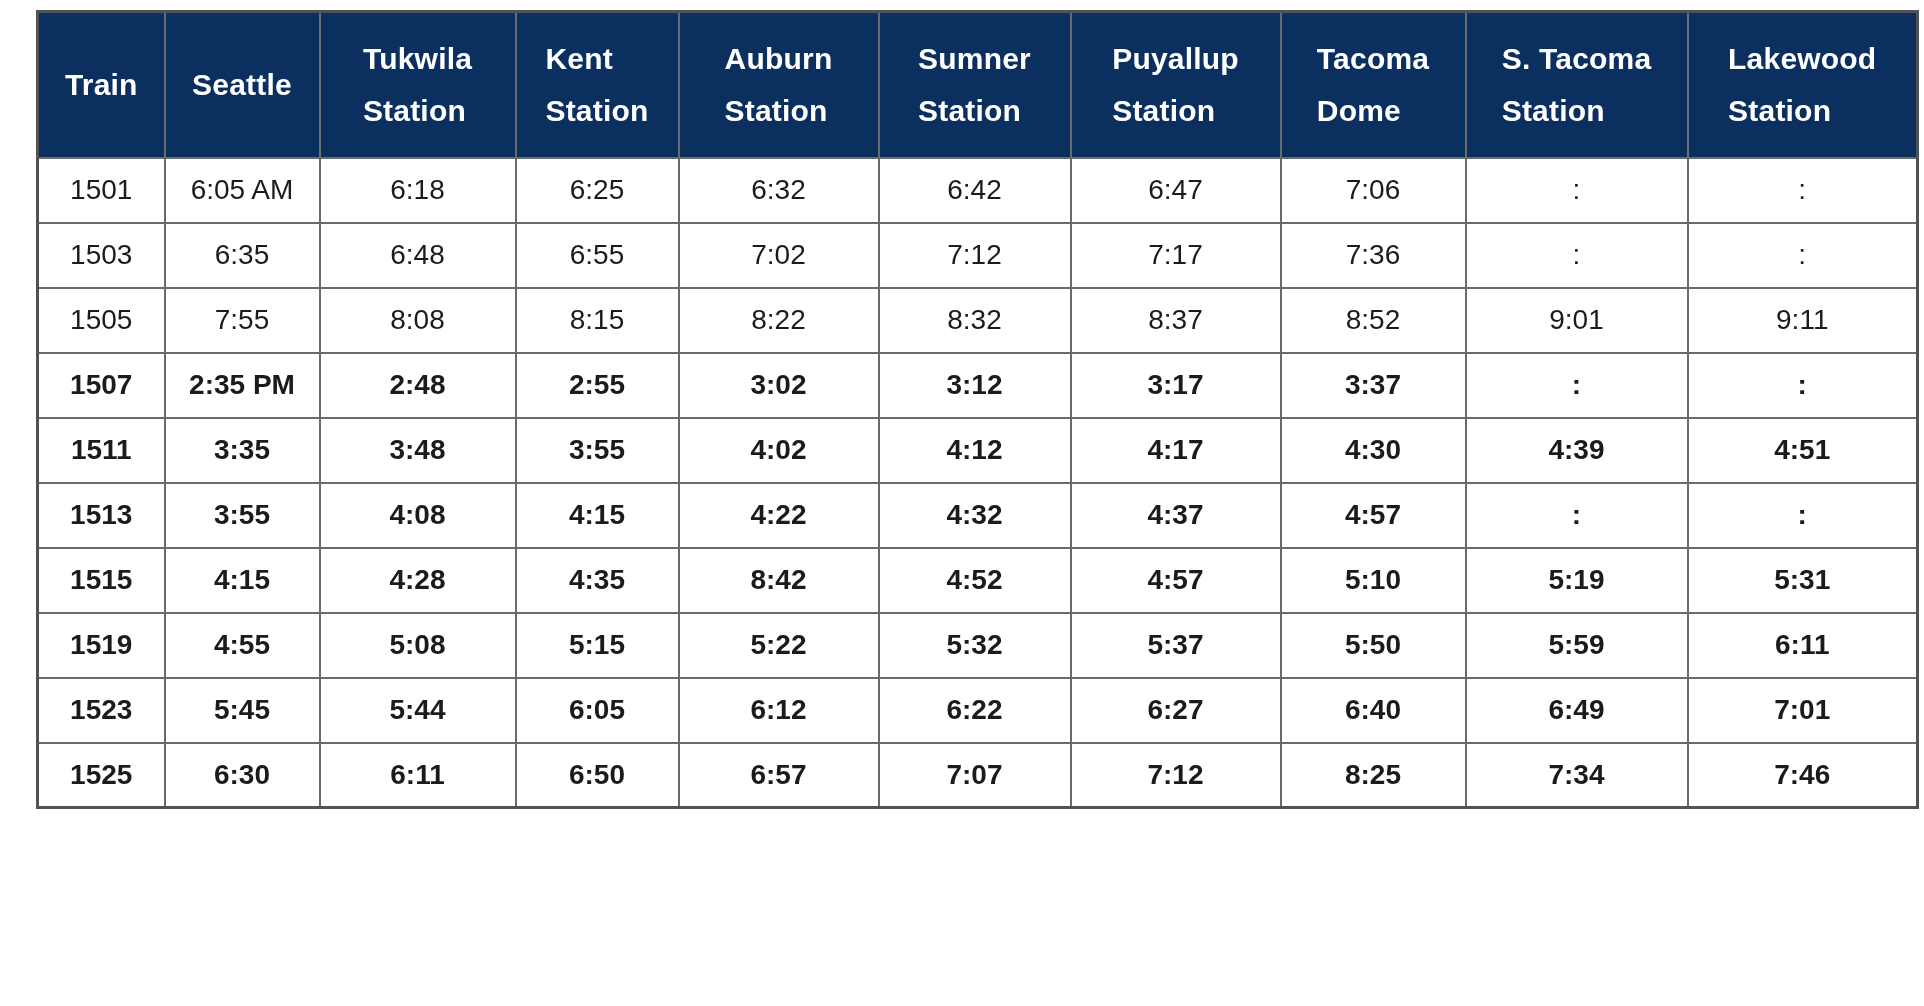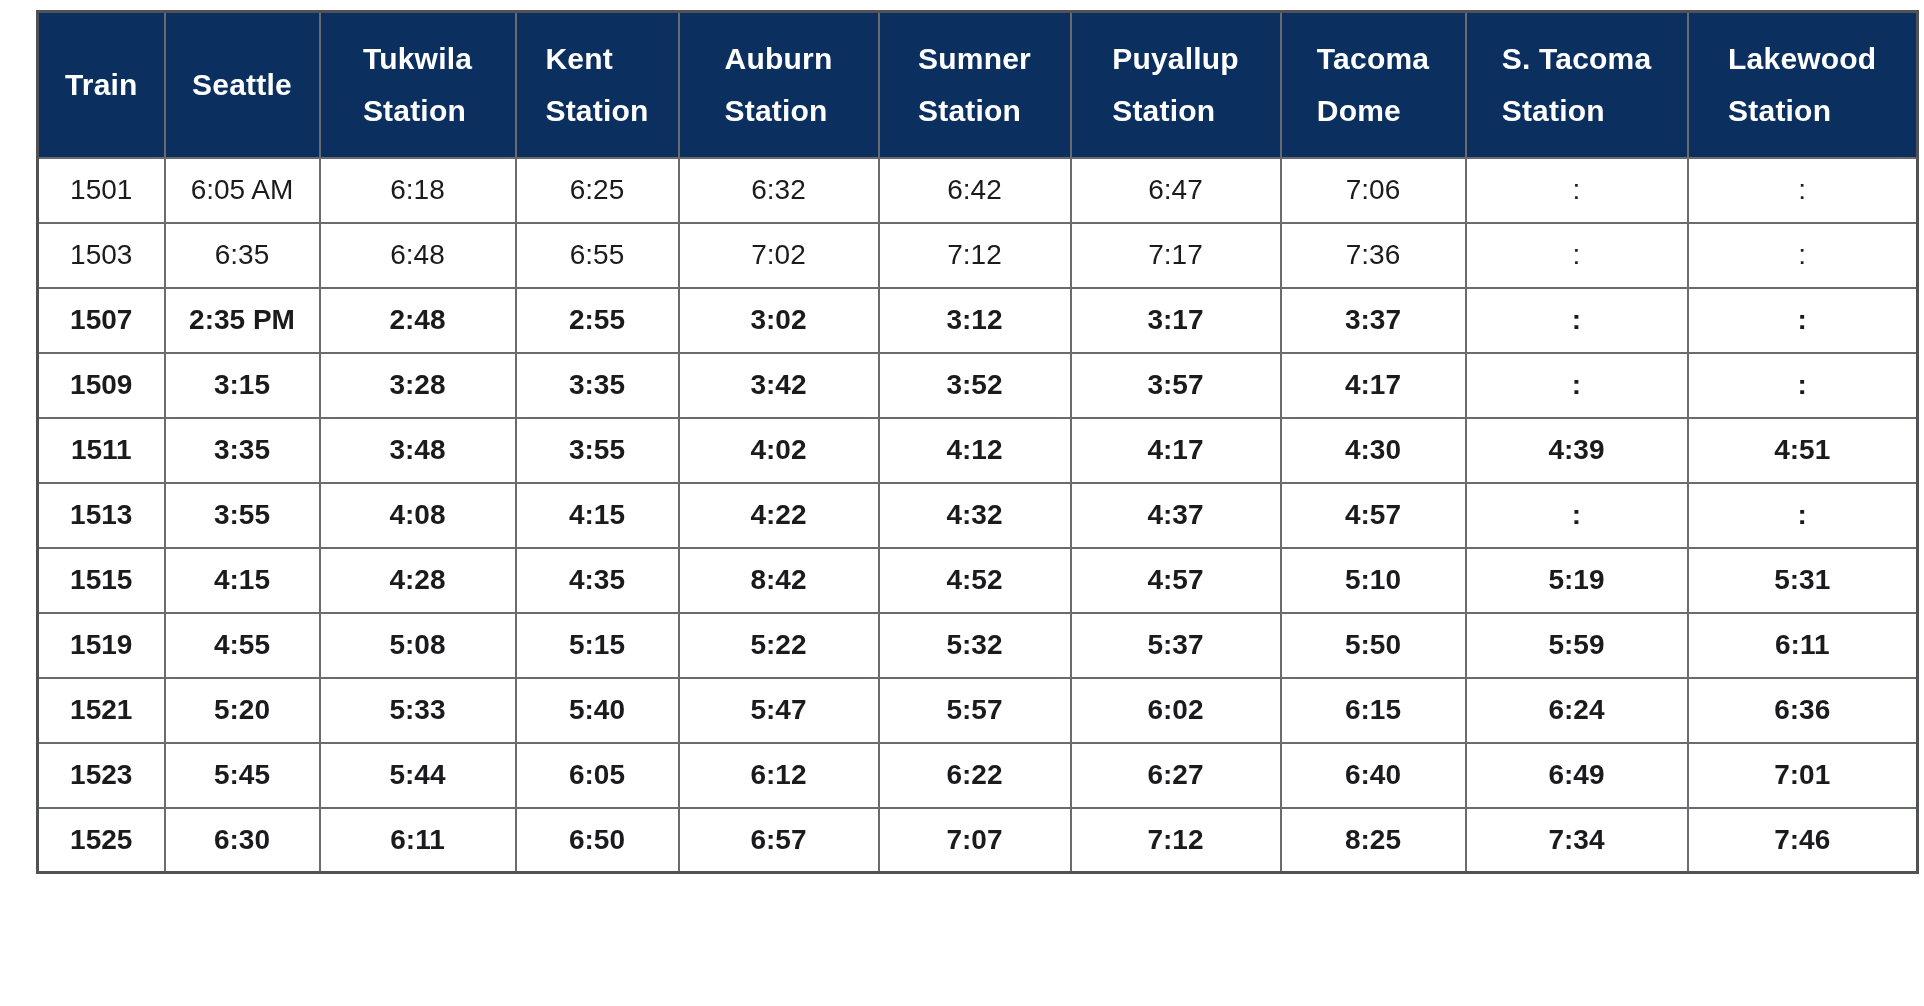--- a/index.html
+++ b/index.html
@@ -103,41 +103,41 @@
           <td>6:35</td>
           <td>6:48</td>
           <td>6:55</td>
           <td>7:02</td>
           <td>7:12</td>
           <td>7:17</td>
           <td>7:36</td>
           <td>:</td>
           <td>:</td>
         </tr>
+        <tr>
+          <td>1505</td>
+          <td>7:55</td>
+          <td>8:08</td>
+          <td>8:15</td>
+          <td>8:22</td>
+          <td>8:32</td>
+          <td>8:37</td>
+          <td>8:52</td>
+          <td>9:01</td>
+          <td>9:11</td>
+        </tr>
         <tr class="bold">
           <td>1507</td>
           <td>2:35 PM</td>
           <td>2:48</td>
           <td>2:55</td>
           <td>3:02</td>
           <td>3:12</td>
           <td>3:17</td>
           <td>3:37</td>
-          <td>:</td>
-          <td>:</td>
-        </tr>
-        <tr class="bold">
-          <td>1509</td>
-          <td>3:15</td>
-          <td>3:28</td>
-          <td>3:35</td>
-          <td>3:42</td>
-          <td>3:52</td>
-          <td>3:57</td>
-          <td>4:17</td>
           <td>:</td>
           <td>:</td>
         </tr>
         <tr class="bold">
           <td>1511</td>
           <td>3:35</td>
           <td>3:48</td>
           <td>3:55</td>
           <td>4:02</td>
           <td>4:12</td>
@@ -176,32 +176,20 @@
           <td>5:08</td>
           <td>5:15</td>
           <td>5:22</td>
           <td>5:32</td>
           <td>5:37</td>
           <td>5:50</td>
           <td>5:59</td>
           <td>6:11</td>
         </tr>
         <tr class="bold">
-          <td>1521</td>
-          <td>5:20</td>
-          <td>5:33</td>
-          <td>5:40</td>
-          <td>5:47</td>
-          <td>5:57</td>
-          <td>6:02</td>
-          <td>6:15</td>
-          <td>6:24</td>
-          <td>6:36</td>
-        </tr>
-        <tr class="bold">
           <td>1523</td>
           <td>5:45</td>
           <td>5:44</td>
           <td>6:05</td>
           <td>6:12</td>
           <td>6:22</td>
           <td>6:27</td>
           <td>6:40</td>
           <td>6:49</td>
           <td>7:01</td>

